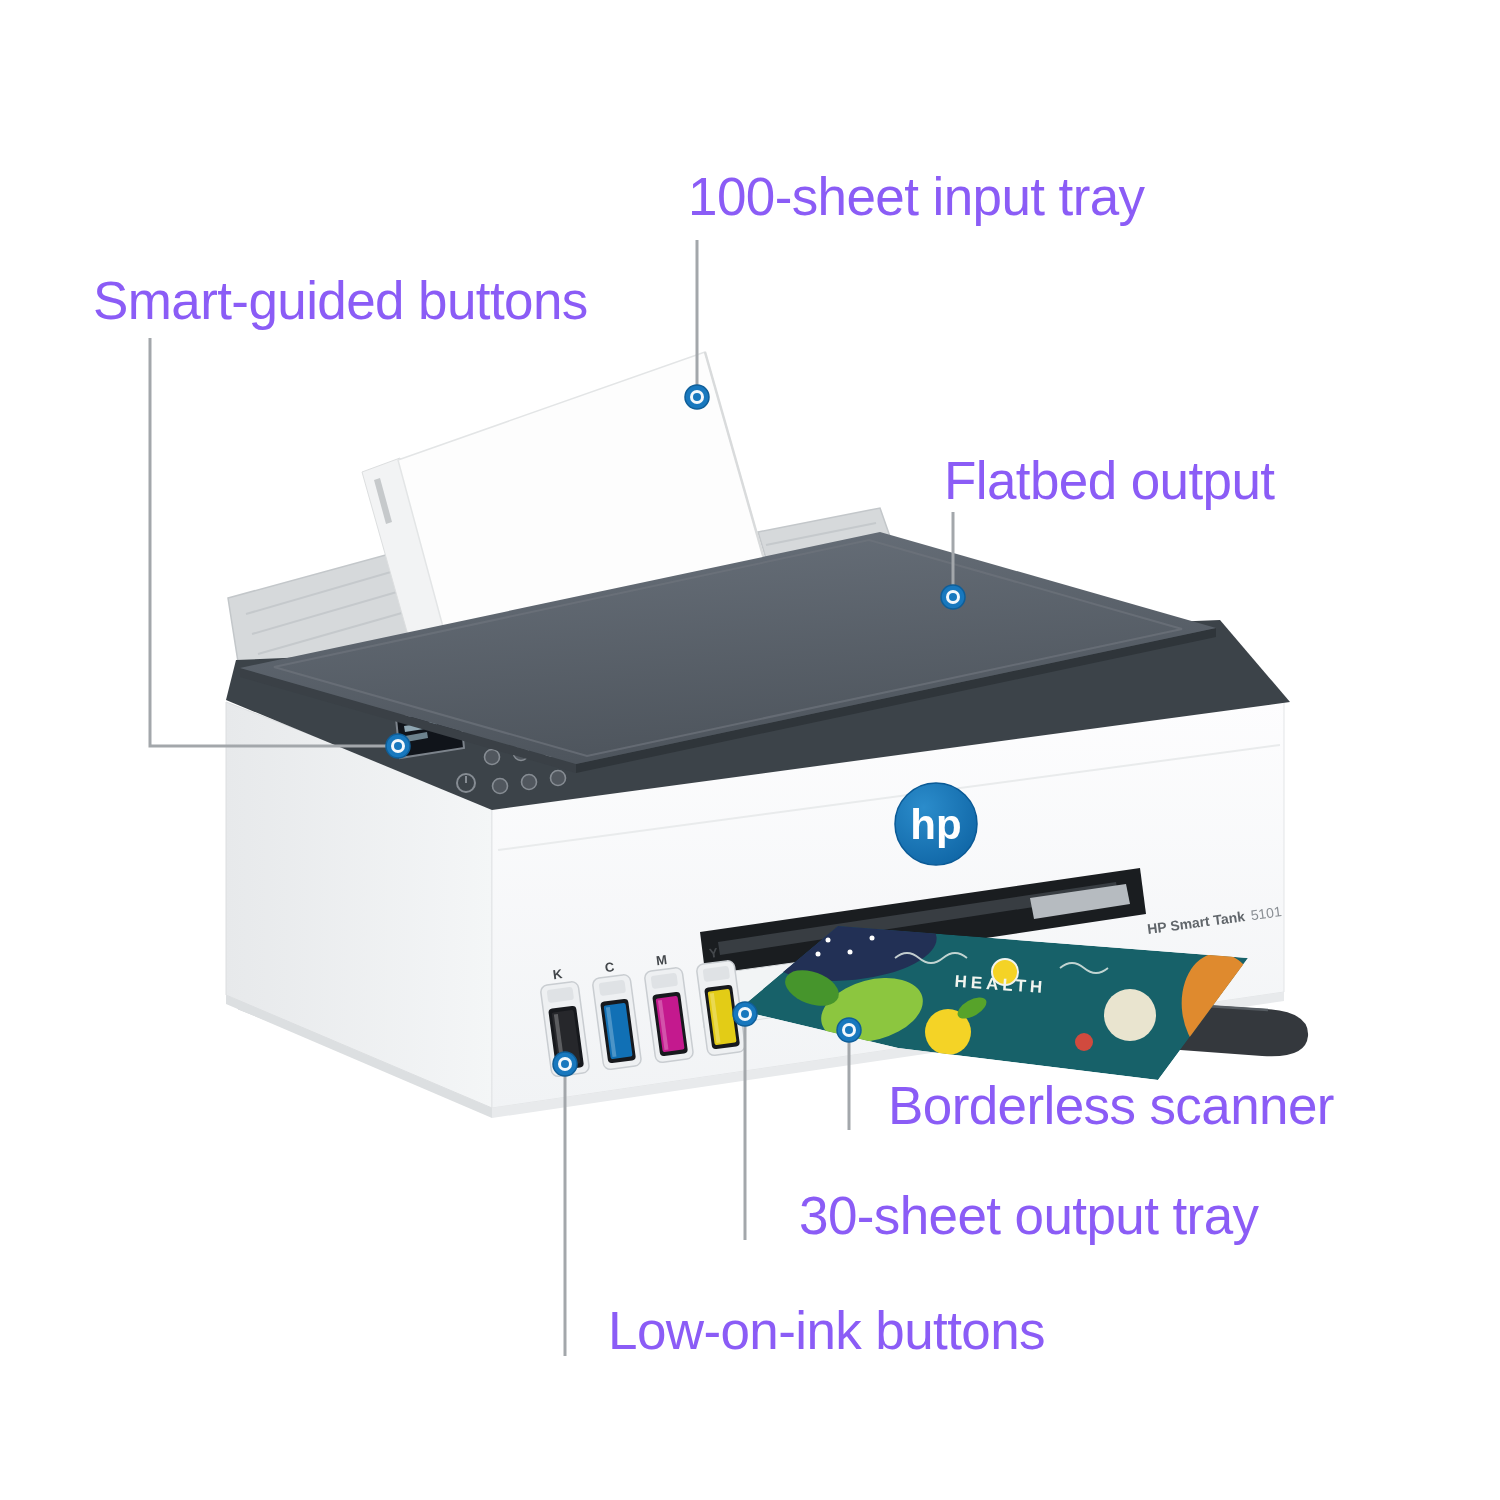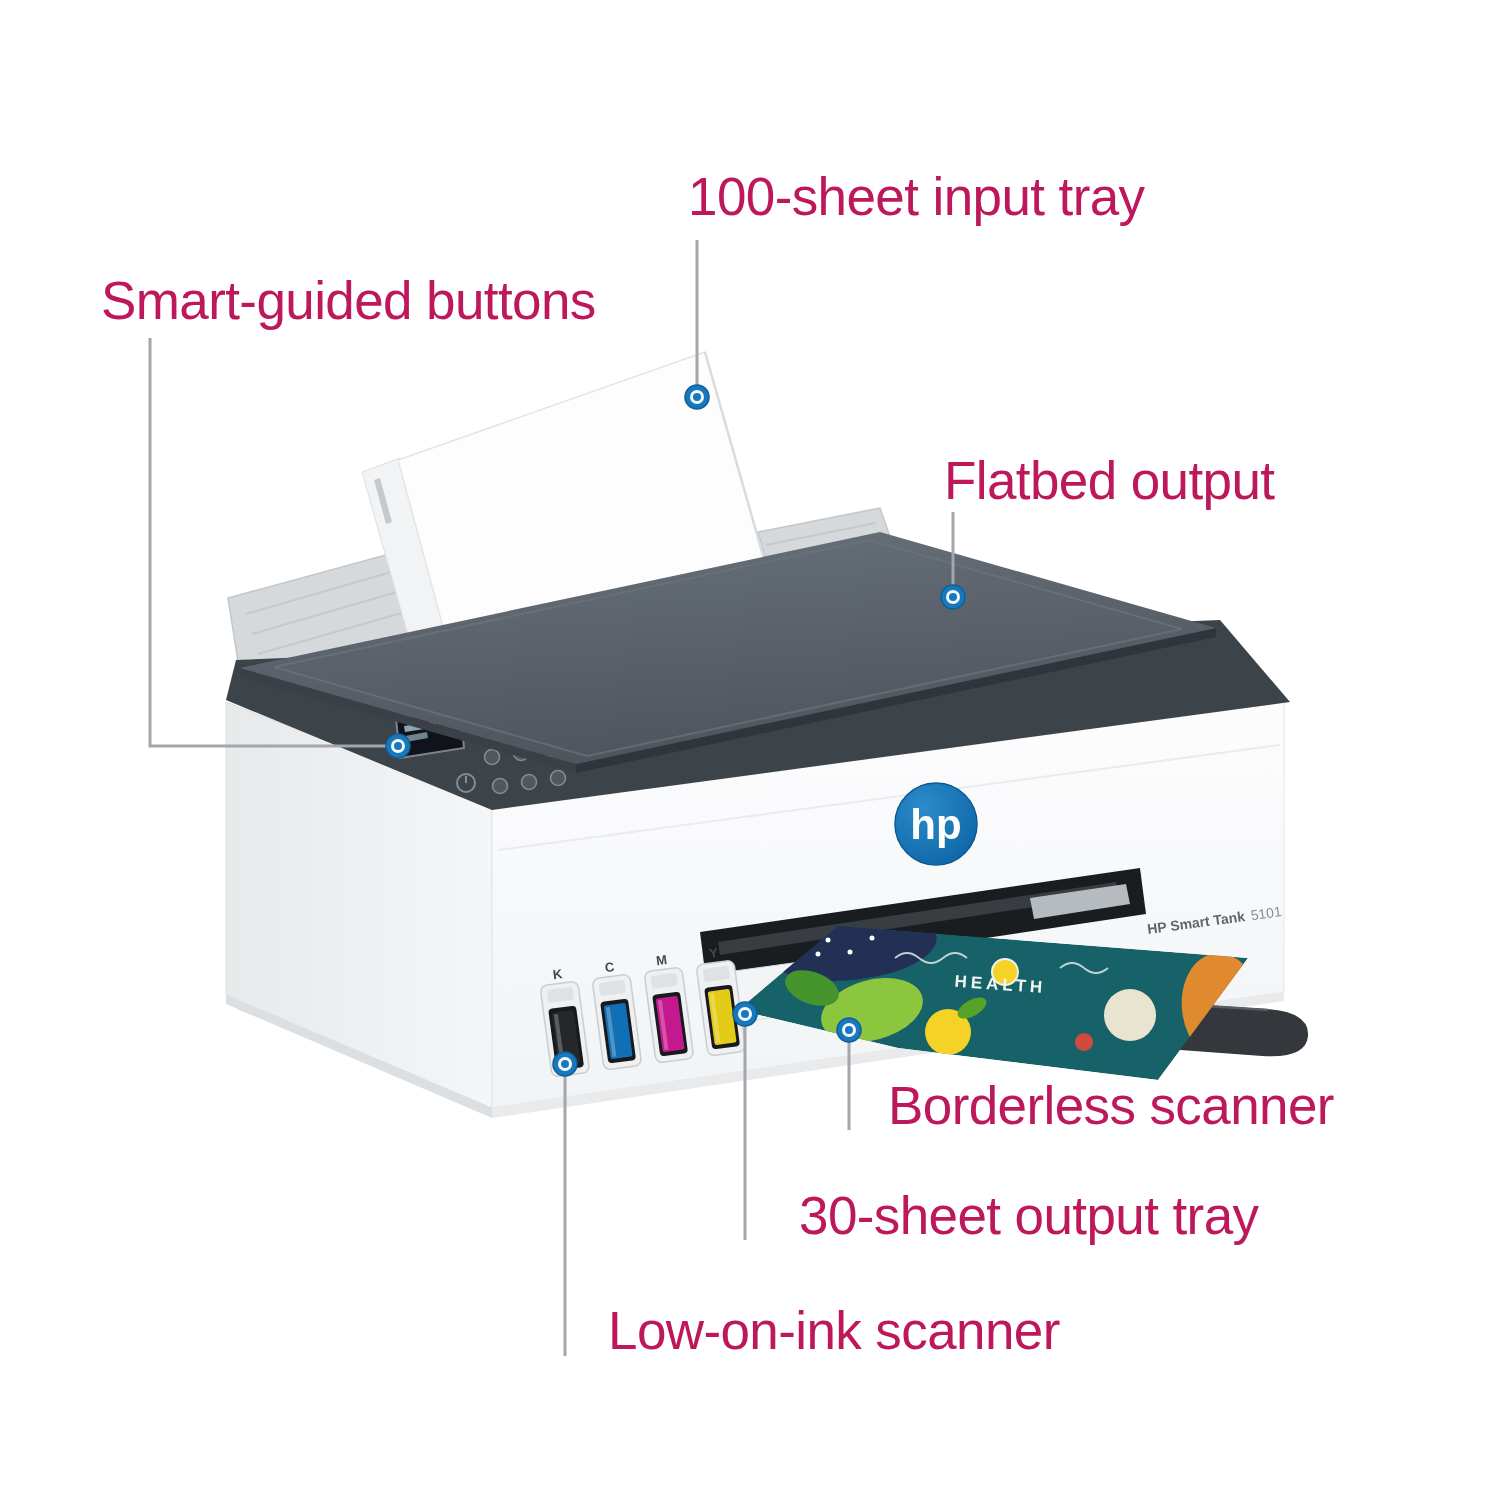--- a/index.html
+++ b/index.html
@@ -7,21 +7,21 @@
     width:1500px;height:1500px;position:relative;overflow:hidden;
     background:#ffffff;
     font-family:"Liberation Sans",sans-serif;
   }
   #scene{position:absolute;left:0;top:0;width:1500px;height:1500px}
   .callout-label{
     position:absolute;
     font-size:53px;
     line-height:1.1;
     letter-spacing:-0.6px;
-    color:#be185d;
+    color:#8b5cf6;
     white-space:nowrap;
     font-weight:400;
     text-align:center;
   }
 </style>
 </head>
 <body>
 
 <svg id="scene" viewBox="0 0 1500 1500">
   <defs>
@@ -221,17 +221,17 @@
     </g>
     <g>
       <circle cx="565" cy="1064" r="12" stroke="#0f5e98" stroke-width="1.5" fill="#1878be"></circle>
       <circle cx="565" cy="1064" r="7" fill="#ffffff" opacity="0.95"></circle>
       <circle cx="565" cy="1064" r="4" fill="#1878be"></circle>
     </g>
   </g>
 </svg>
 
 <div class="callout-label" style="left:688px;top:168px">100-sheet input tray</div>
-<div class="callout-label" style="left:101px;top:272px">Smart-guided buttons</div>
+<div class="callout-label" style="left:93px;top:272px">Smart-guided buttons</div>
 <div class="callout-label" style="left:944px;top:452px">Flatbed output</div>
 <div class="callout-label" style="left:888px;top:1077px">Borderless scanner</div>
 <div class="callout-label" style="left:799px;top:1187px">30-sheet output tray</div>
-<div class="callout-label" style="left:608px;top:1302px">Low-on-ink scanner</div>
+<div class="callout-label" style="left:608px;top:1302px">Low-on-ink buttons</div>
 
 </body></html>

